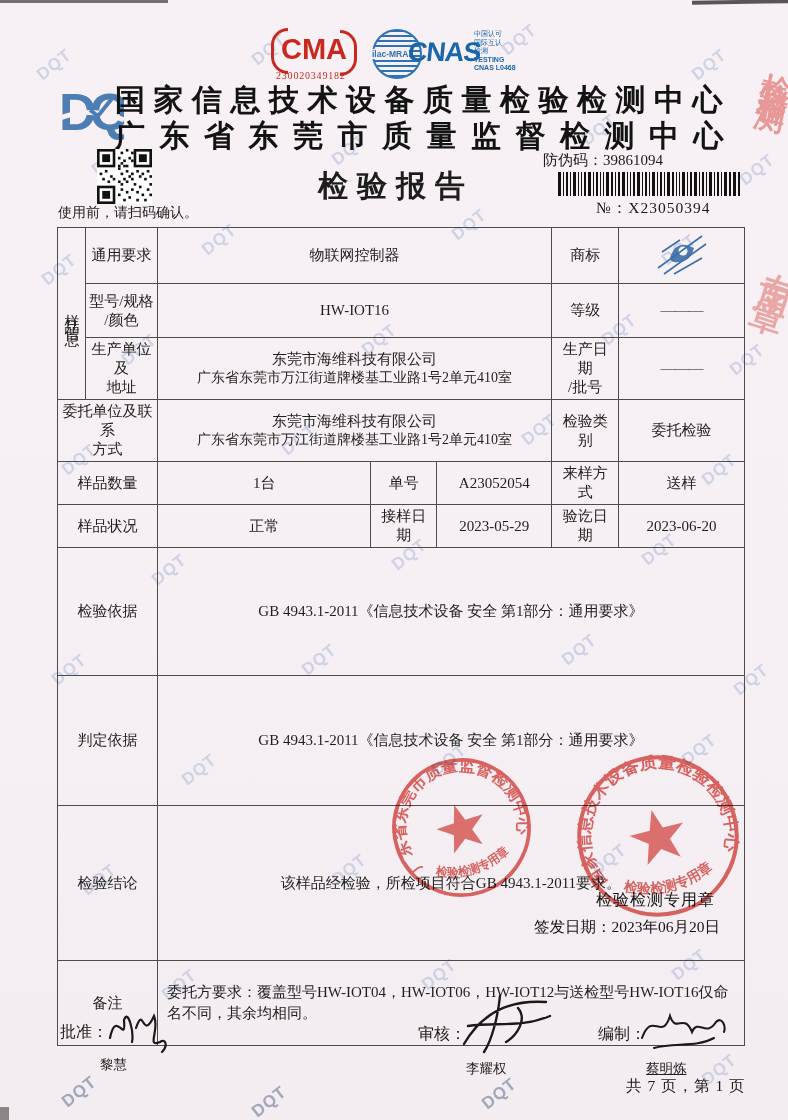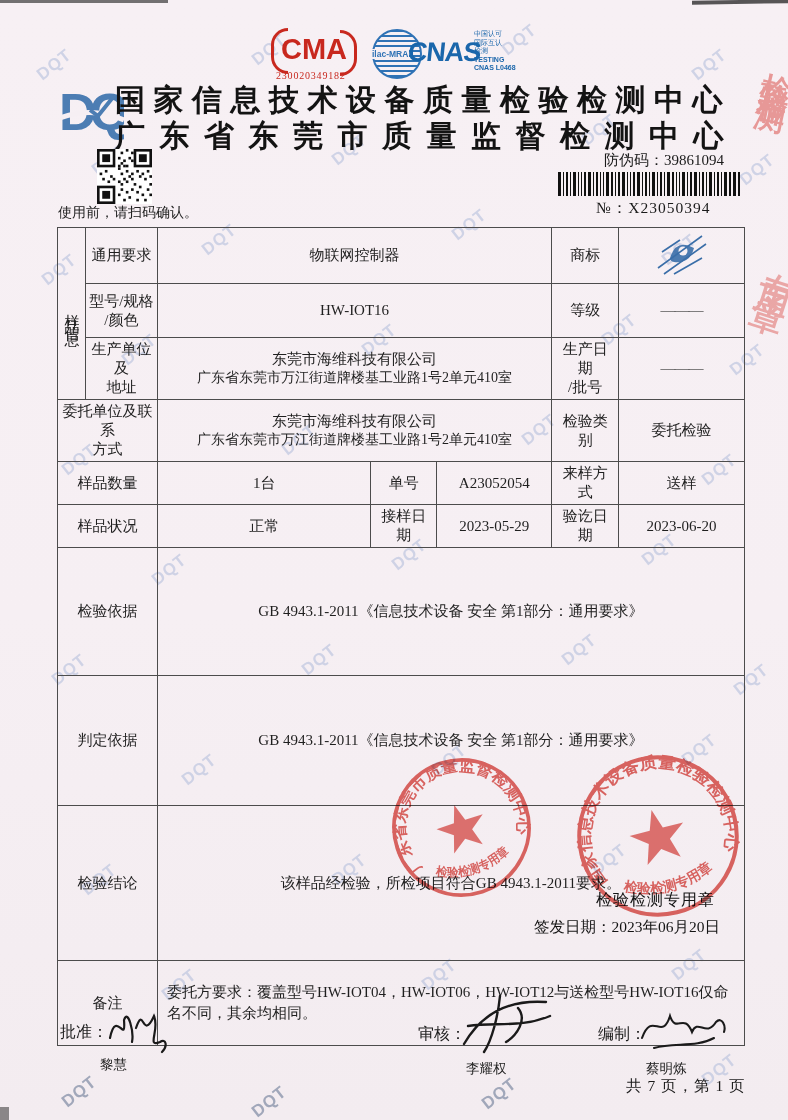--- a/index.html
+++ b/index.html
@@ -37,21 +37,21 @@
   .cnas-side .b{font-weight:bold;}
   .dqt-logo{left:60px;top:82px;}
   .org1{left:115px;top:80px;width:640px;font-family:"Liberation Sans",sans-serif;font-weight:bold;
         font-size:30px;color:#131313;letter-spacing:8.5px;white-space:nowrap;}
   .org2{left:115px;top:116px;width:640px;font-family:"Liberation Sans",sans-serif;font-weight:bold;
         font-size:30px;color:#131313;letter-spacing:14.5px;white-space:nowrap;}
   .qr{left:97px;top:149px;}
   .qr-caption{left:58px;top:204px;font-size:14px;color:#222;}
   .report-title{left:318px;top:166px;font-size:30px;font-weight:600;letter-spacing:9px;color:#1d1d1d;
         font-family:"Liberation Sans",sans-serif;}
-  .antifake{left:604px;top:151px;font-size:15px;color:#1a1a1a;}
+  .antifake{left:543px;top:151px;font-size:15px;color:#1a1a1a;}
   .barcode{left:558px;top:172px;}
   .report-no{left:596px;top:198px;font-size:15.5px;letter-spacing:1px;color:#1a1a1a;}
   
   table.main{position:absolute;left:57px;top:227px;width:688px;border-collapse:collapse;
         font-size:15px;color:#1f1f1f;}
   table.main td{border:1px solid #4c4c4c;text-align:center;vertical-align:middle;padding:2px 3px;}
   .prewrap{white-space:pre-line;}
   td.vert{writing-mode:vertical-rl;text-orientation:upright;letter-spacing:6px;padding:0;}
   td.left{text-align:left;padding-left:12px;}
   td.topleft{text-align:left;vertical-align:top;padding:13px 10px 0 12px;position:relative;}
@@ -70,21 +70,21 @@
   .approve-label{left:60px;top:1022px;}
   .review-label{left:418px;top:1024px;}
   .prepare-label{left:598px;top:1024px;}
   .sig{position:absolute;}
   .sig-approve{left:98px;top:998px;}
   .sig-review{left:458px;top:992px;}
   .sig-prepare{left:636px;top:1000px;}
   .printed{position:absolute;font-size:13.5px;color:#222;}
   .printed-approve{left:100px;top:1056px;}
   .printed-review{left:466px;top:1060px;}
-  .printed-prepare{left:646px;top:1060px;}
+  .printed-prepare{left:646px;top:1060px;text-decoration:underline;}
   .page-info{left:626px;top:1076px;font-size:15.5px;color:#1a1a1a;letter-spacing:1px;}
 </style>
 </head>
 <body>
 
 <div class="page">
 
   <div>
     <span class="wm" style="left:35px;top:55px">DQT</span>
     <span class="wm" style="left:250px;top:40px">DQT</span>
@@ -215,20 +215,21 @@
       <rect x="36" y="54" width="3" height="3"></rect>
         <rect x="45" y="57" width="3" height="3"></rect>
         <rect x="54" y="57" width="3" height="3"></rect>
       <rect x="27" y="39" width="3" height="3"></rect>
         <rect x="39" y="45" width="3" height="3"></rect>
         <rect x="60" y="39" width="3" height="3"></rect>
     </g>
   </svg>
   <div class="abs qr-caption">使用前，请扫码确认。</div>
 
+  <div class="abs report-title">检验报告</div>
   <div class="abs antifake">防伪码：39861094</div>
   <svg class="abs barcode" width="182" height="24" viewBox="0 0 182 24">
     <g fill="#111">
       <rect x="0" width="3" height="24"></rect>
         <rect x="5" width="1" height="24"></rect>
         <rect x="8" width="2" height="24"></rect>
         <rect x="12" width="1" height="24"></rect>
       <rect x="15" width="3" height="24"></rect>
         <rect x="20" width="1" height="24"></rect>
         <rect x="23" width="1" height="24"></rect>

